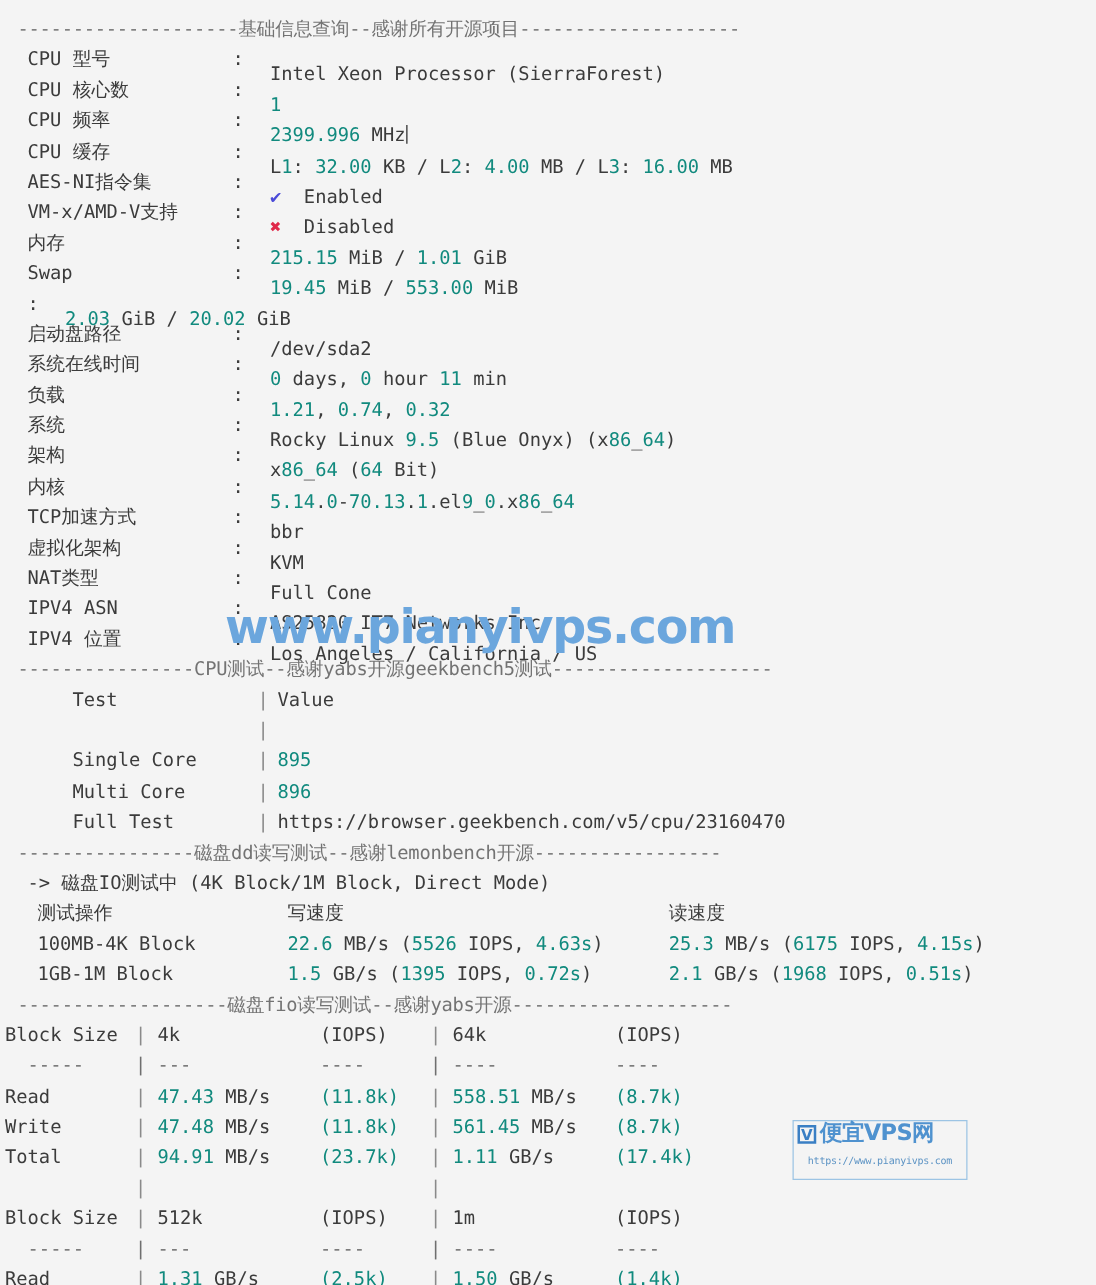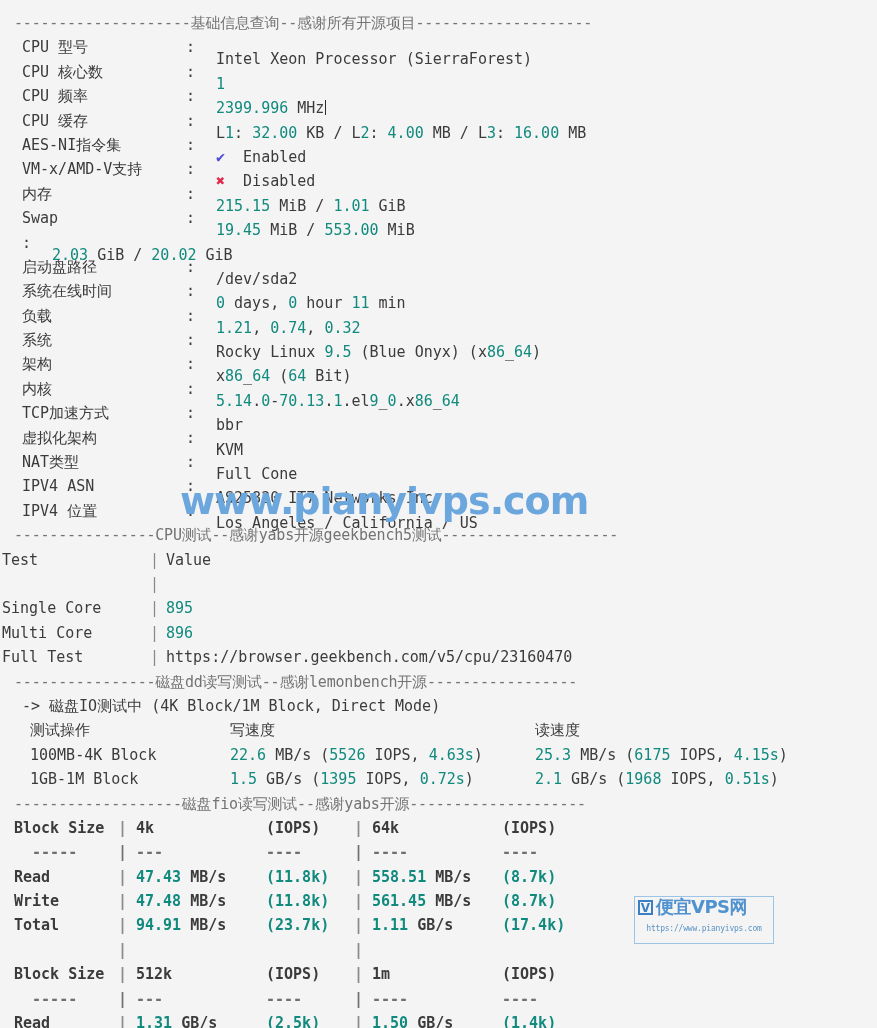--- a/index.html
+++ b/index.html
@@ -71,33 +71,33 @@
     display: inline-block;
     width: 1px;
     height: 15px;
     background: #2b2b2b;
     vertical-align: -2px;
     margin-left: 1px;
   }
   .txt2  { padding-left: 22px; white-space: pre; }
 
   
-  .gb { padding-left: 2px; display: flex; }
+  .gb { padding-left: 14px; display: flex; margin-left: 44px; }
   .gb .c1 { width: 148px; flex: 0 0 148px; white-space: pre; }
   .gb .bar { width: 16px; flex: 0 0 16px; color: #8a8a8a; white-space: pre; }
   .gb .c2 { white-space: pre; }
 
   
   .dd { padding-left: 30px; display: flex; }
   .dd .d1 { width: 200px; flex: 0 0 200px; white-space: pre; }
   .dd .d2 { width: 305px; flex: 0 0 305px; white-space: pre; }
   .dd .d3 { white-space: pre; }
 
   
-  .fio { padding-left: 14px; display: flex; font-weight: bold; }
+  .fio { padding-left: 4px; display: flex; }
   .fio .f1  { width: 104px; flex: 0 0 104px; white-space: pre; }
   .fio .fb  { width: 18px;  flex: 0 0 18px;  color: #8a8a8a; white-space: pre; }
   .fio .f2  { width: 130px; flex: 0 0 130px; white-space: pre; }
   .fio .f3  { width: 88px;  flex: 0 0 88px;  white-space: pre; }
   .fio .f4  { width: 130px; flex: 0 0 130px; white-space: pre; }
   .fio .f5  { white-space: pre; }
   .fio .dash { color: #6f6f6f; }
 
   
   #wm-text {

